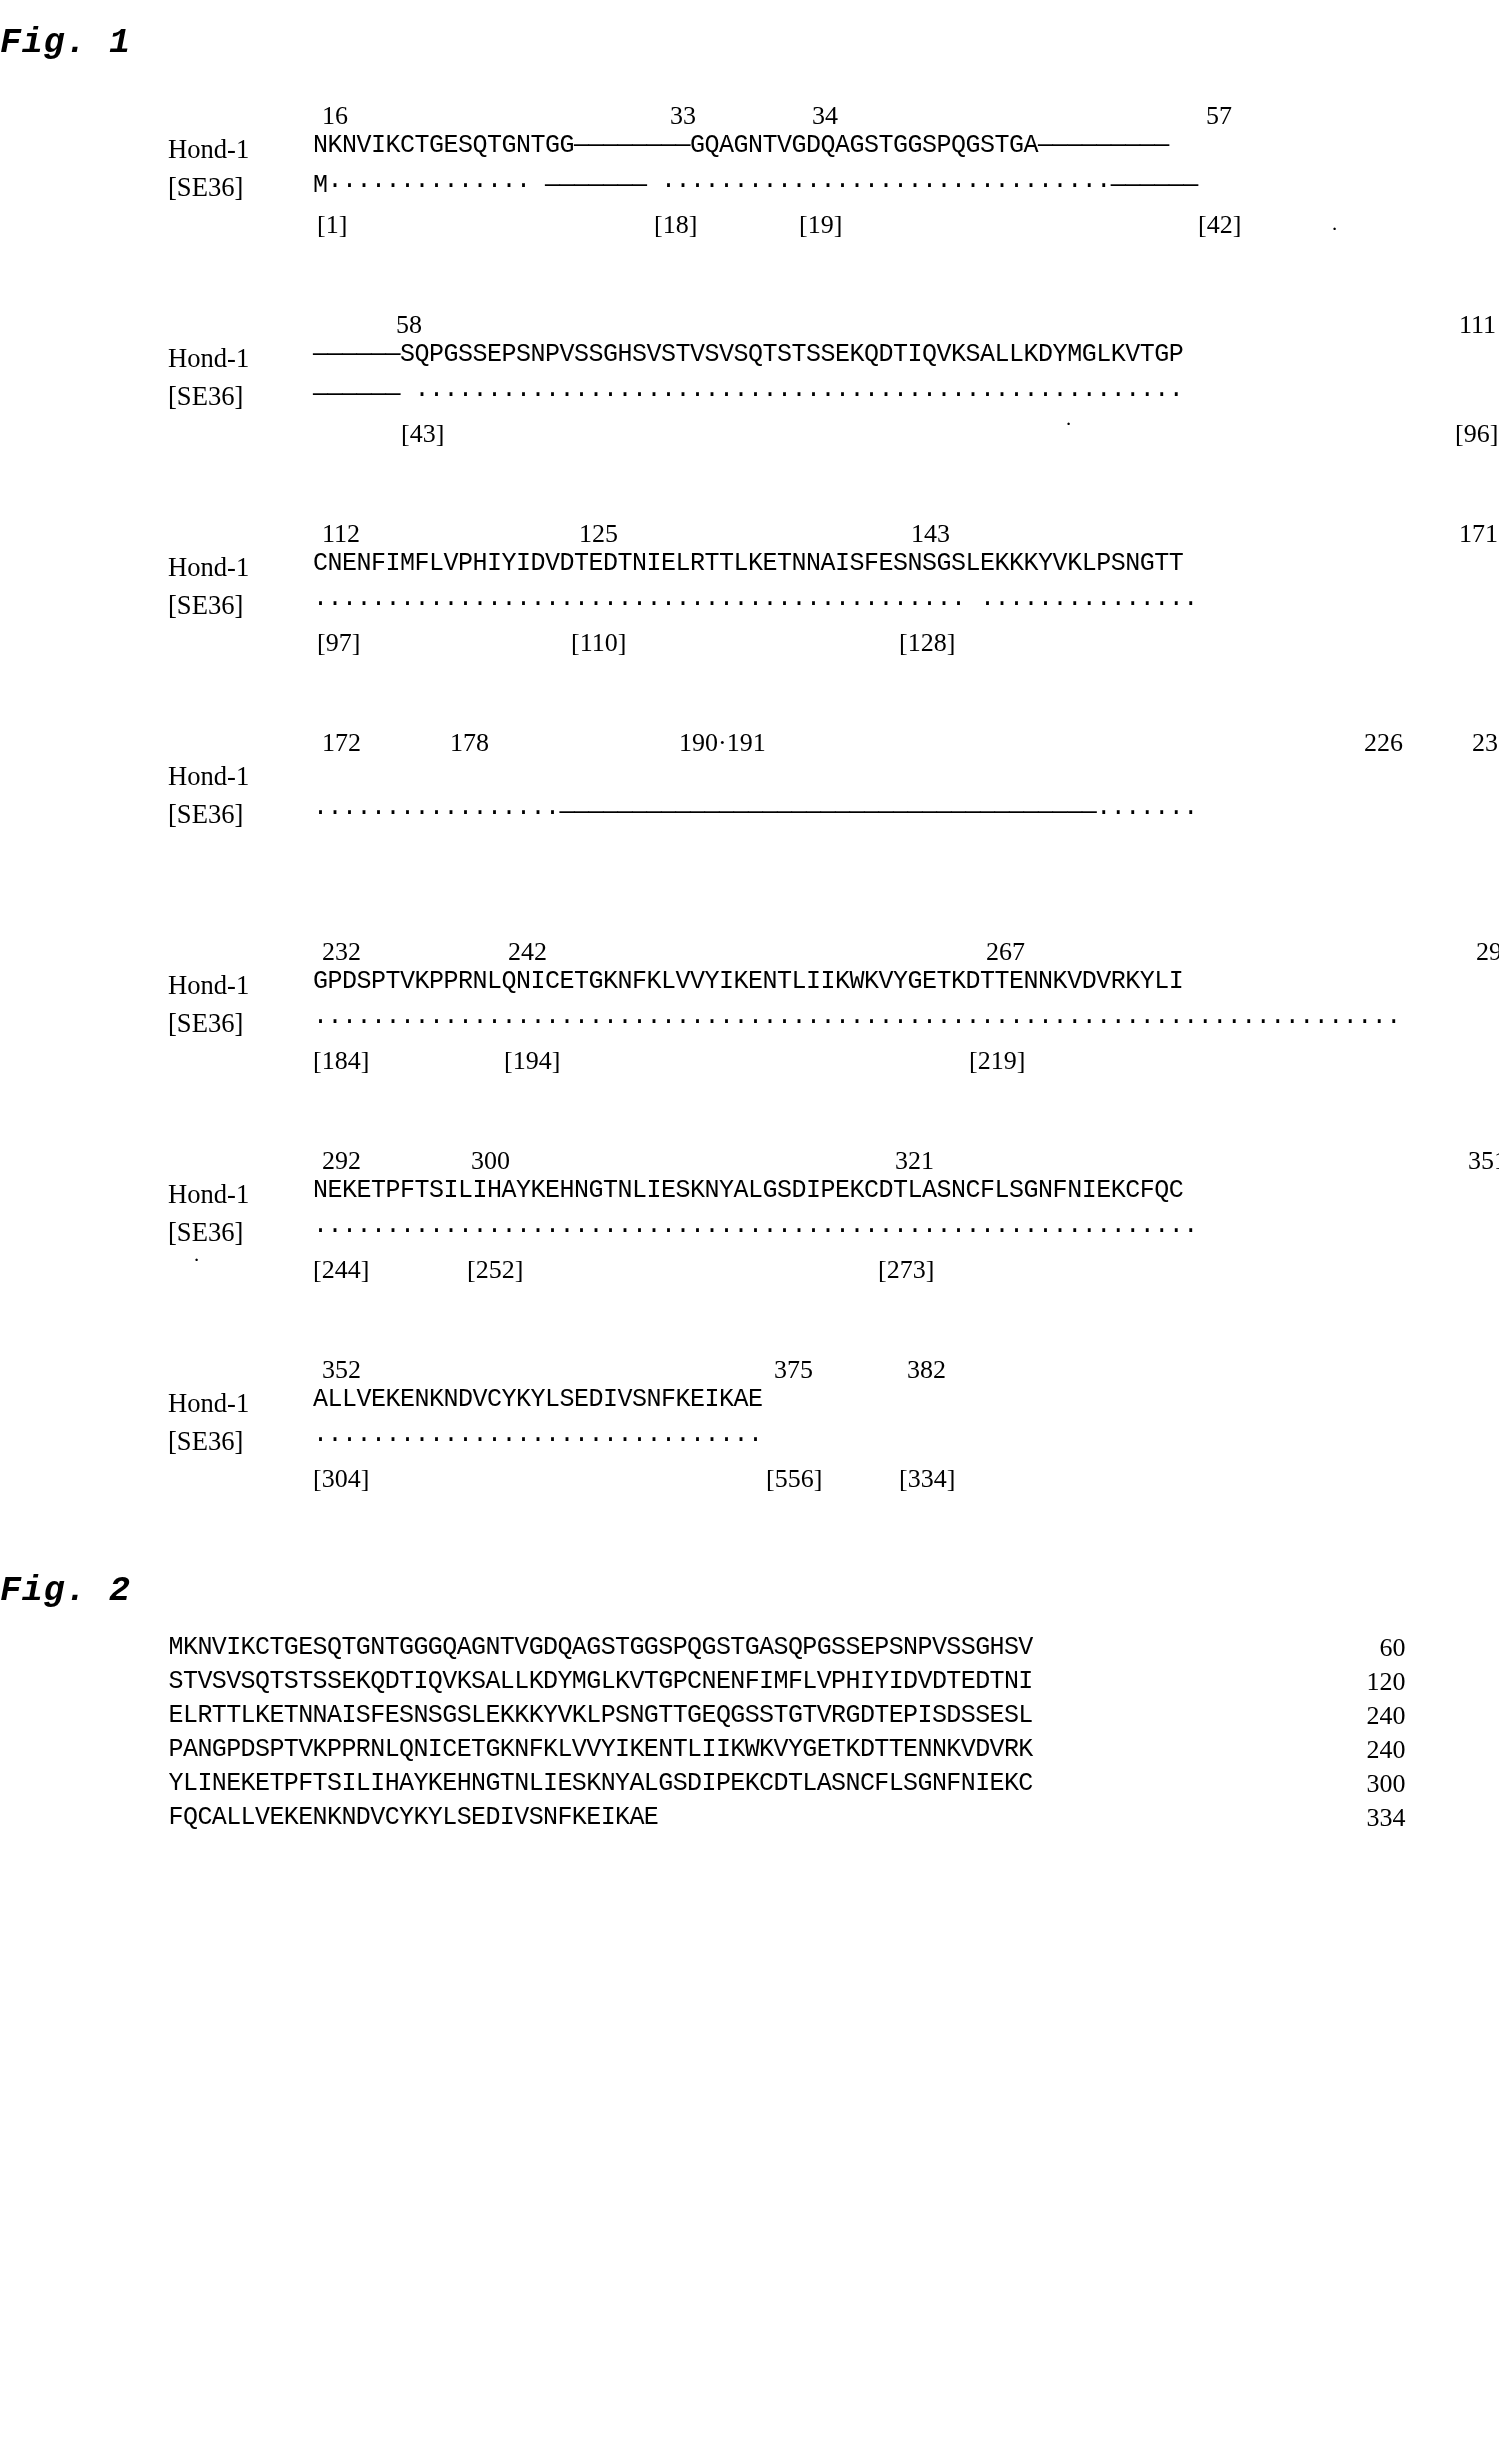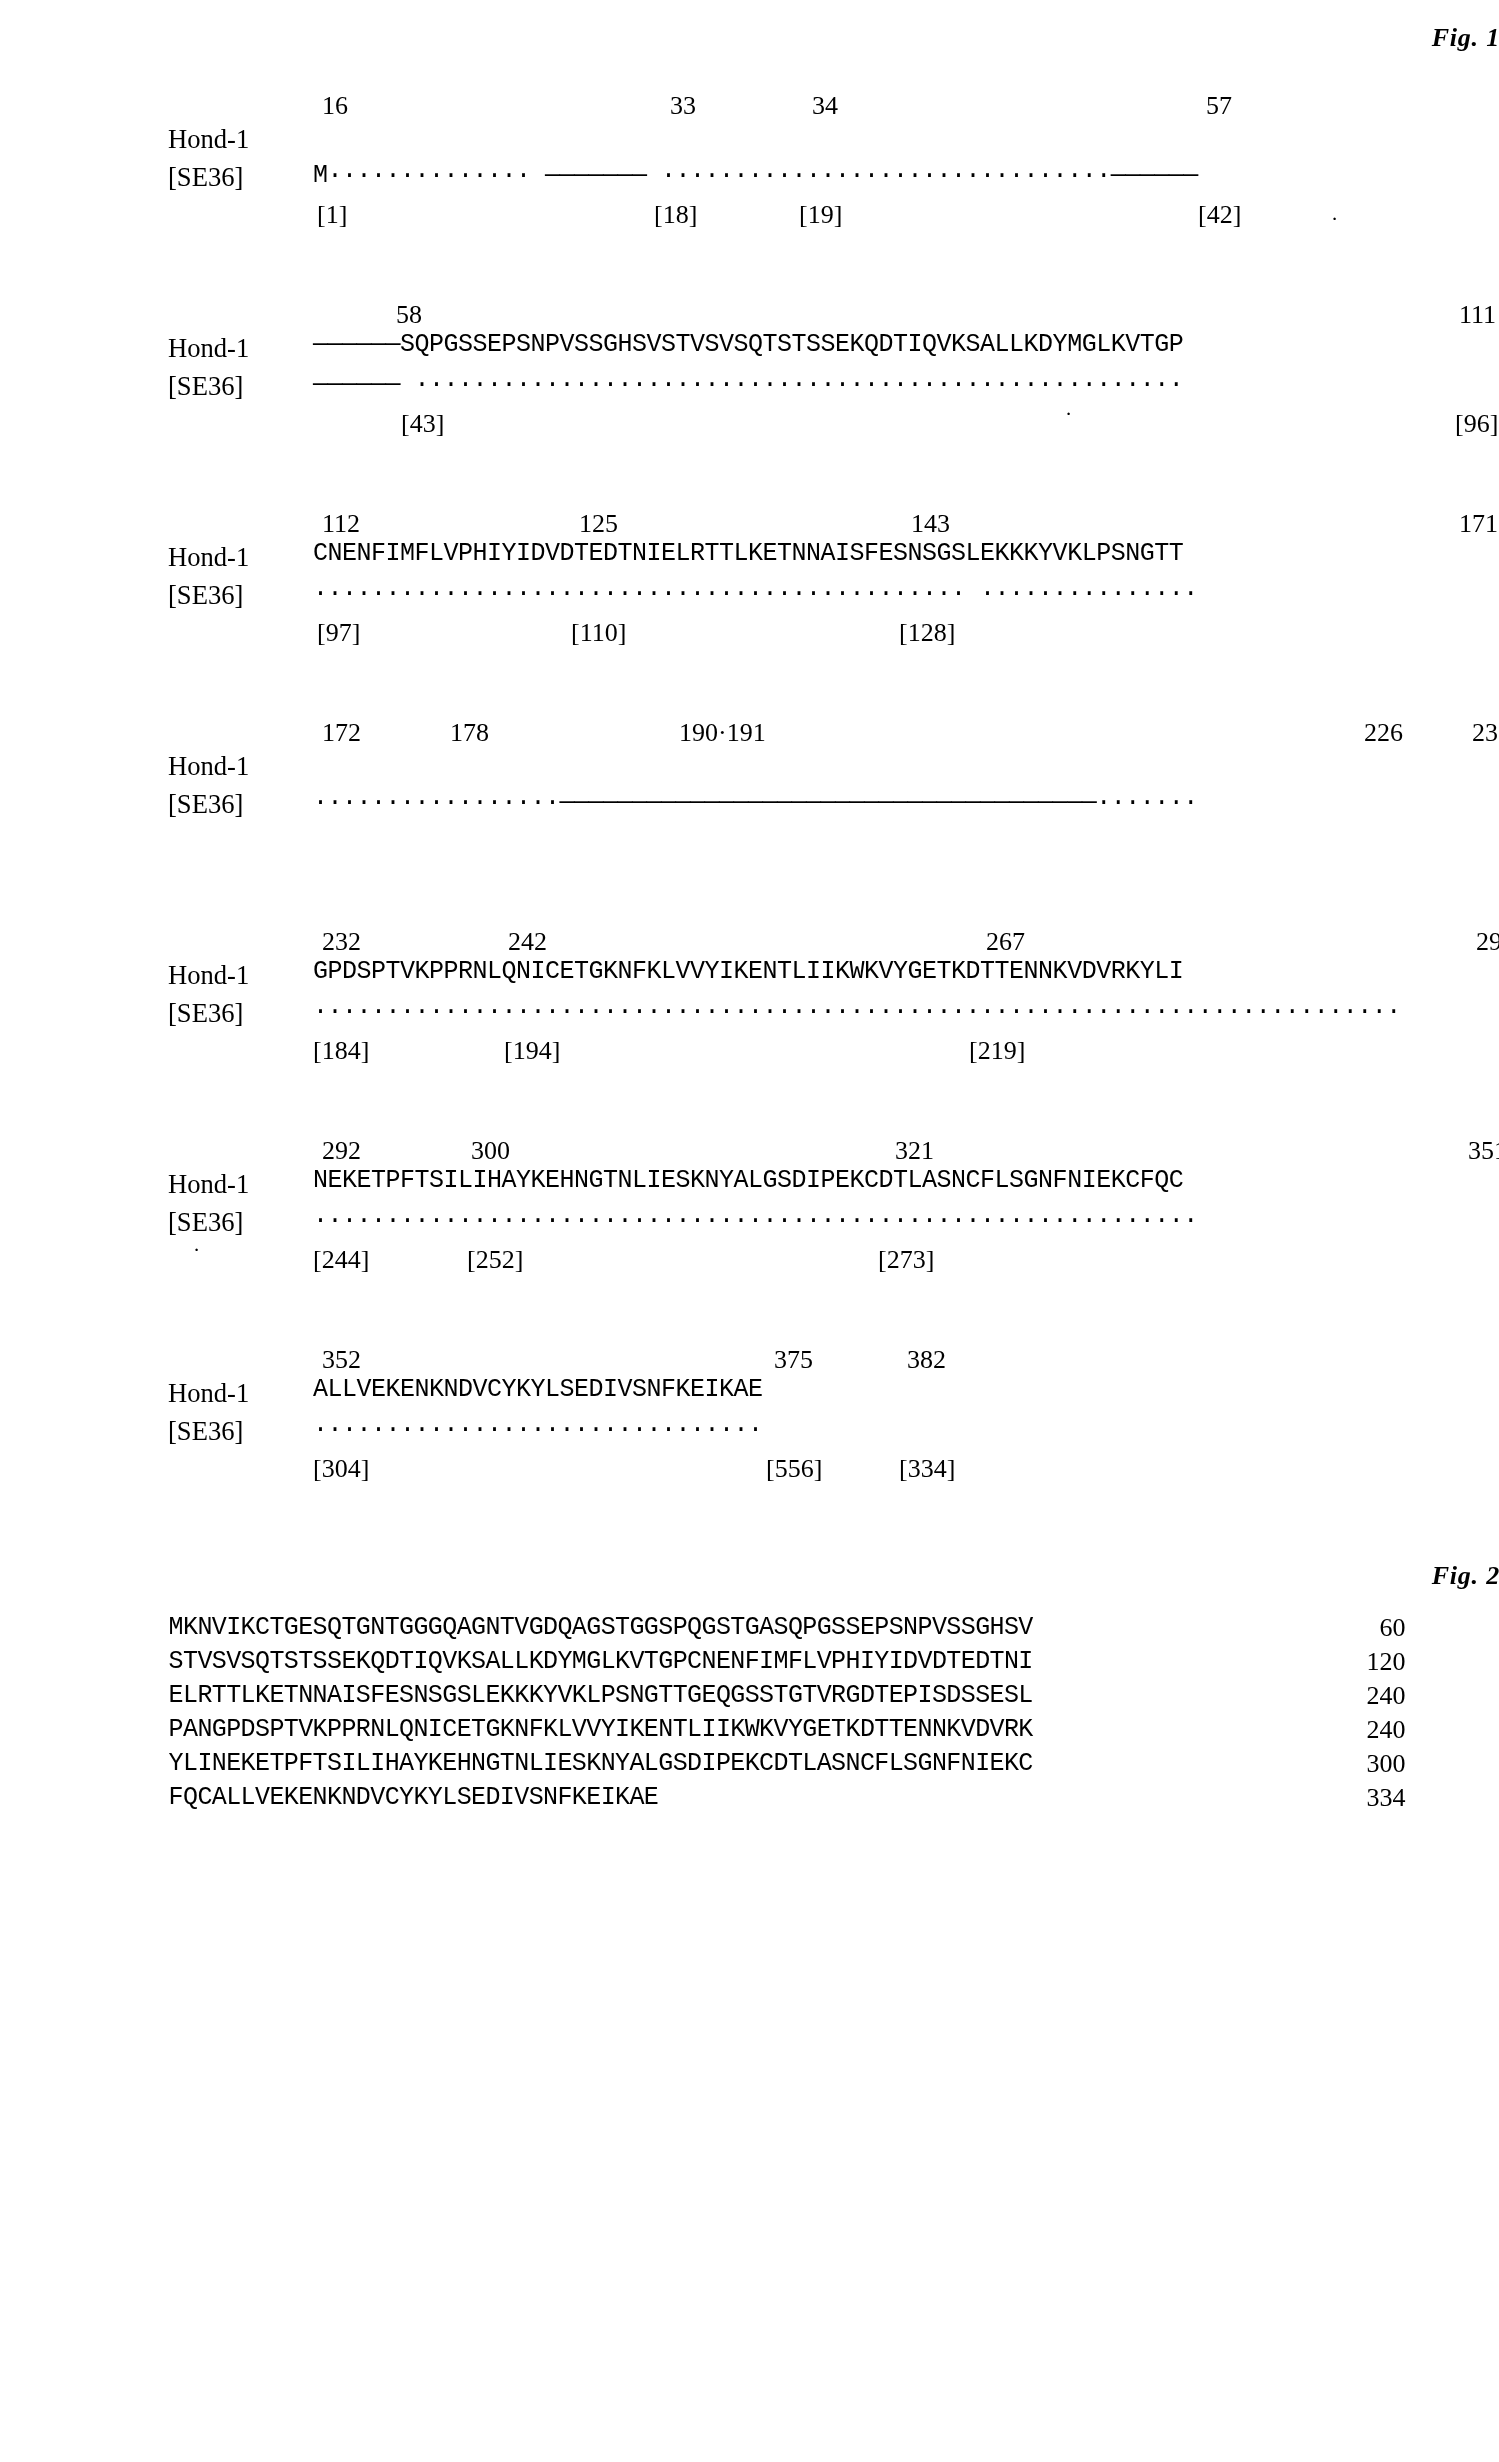--- a/index.html
+++ b/index.html
@@ -15,25 +15,25 @@
     color: #000000;
   }
   .page {
     position: relative;
     width: 1500px;
     height: 2462px;
     box-sizing: border-box;
     padding: 0;
   }
   .fig-title {
-    text-align: right;
-    font-family: Liberation Serif, serif;
+    text-align: left;
+    font-family: Liberation Mono, monospace;
     font-weight: bold;
     font-style: italic;
-    font-size: 26px;
+    font-size: 35px;
     letter-spacing: 0.8px;
   }
   #fig1-title { margin-top: 23px; }
   #fig2-title { margin-top: 45px; margin-bottom: 21.6px; }
 
   .align-wrap {
     margin: 12px auto;
     width: 1296px;
     padding-left: 66px;
     box-sizing: border-box;
@@ -148,20 +148,21 @@
 
     <div class="block">
       <div class="ticks">
         <span style="left:154px">16</span>
         <span style="left:502px">33</span>
         <span style="left:644px">34</span>
         <span style="left:1038px">57</span>
       </div>
       <div class="seqrow">
         <span class="label">Hond-1</span>
+        <span class="seq">NKNVIKCTGESQTGNTGG————————GQAGNTVGDQAGSTGGSPQGSTGA—————————</span>
       </div>
       <div class="seqrow">
         <span class="label">[SE36]</span>
         <span class="seq-dots">M·············· ——————— ·······························——————</span>
       </div>
       <div class="ticks-bottom">
         <span style="left:149px">[1]</span>
         <span style="left:486px">[18]</span>
         <span style="left:631px">[19]</span>
         <span style="left:1030px">[42]</span>

